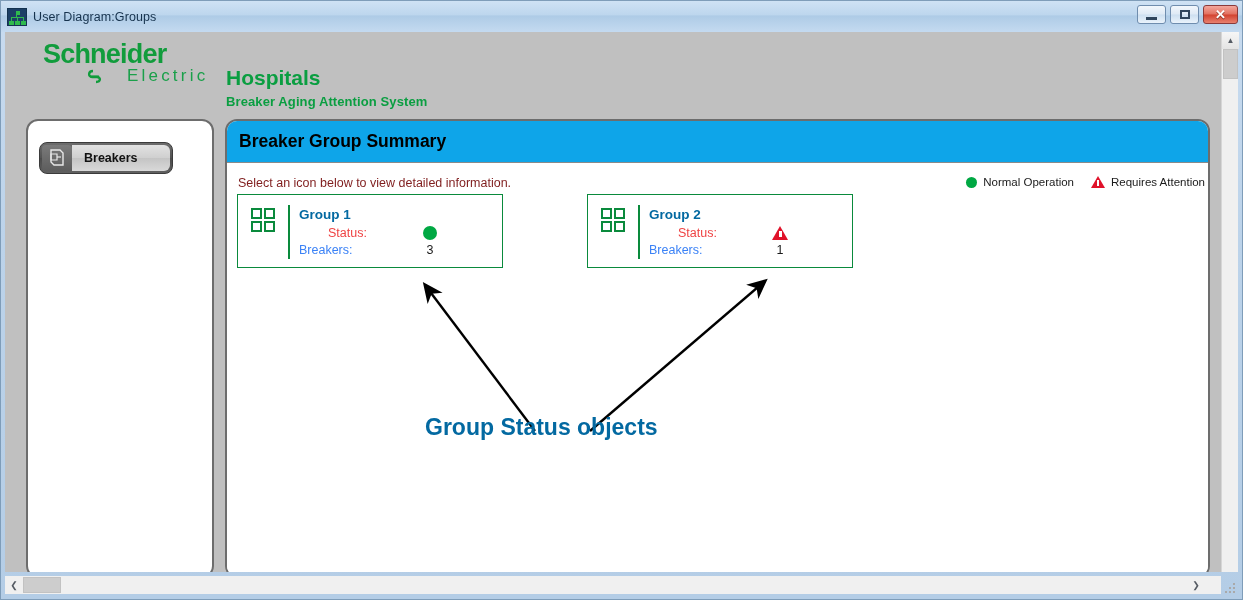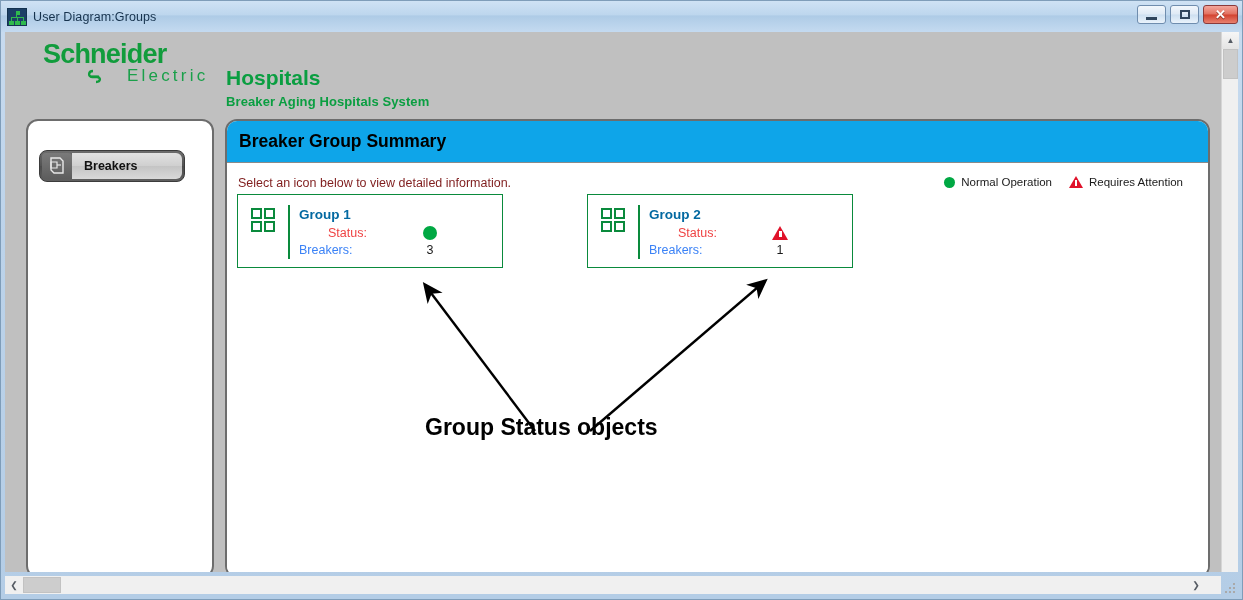--- a/index.html
+++ b/index.html
@@ -106,22 +106,22 @@
 
   
   #navpanel {
     position: absolute; left: 21px; top: 87px;
     width: 188px; height: 459px;
     background: #ffffff;
     border: 2px solid #6d6d6d;
     border-radius: 12px;
   }
   #nav-item {
-    position: absolute; left: 11px; top: 29px;
-    width: 146px; height: 32px;
+    position: absolute; left: 11px; top: 21px;
+    width: 134px; height: 32px;
     border: 1px solid #3b3b3b;
     border-radius: 8px;
     background: linear-gradient(to bottom, #6d6d6d 0%, #525252 50%, #4b4b4b 51%, #606060 100%);
     display: flex; align-items: center;
     padding: 2px;
   }
   #nav-icon-box {
     width: 30px; height: 26px; flex: none;
     background: linear-gradient(to bottom, #7a7a7a, #5d5d5d);
     display: flex; align-items: center; justify-content: center;
@@ -159,21 +159,21 @@
     font-size: 17.5px; font-weight: bold; color: #000000;
   }
   #panel-body { position: relative; height: 413px; background: #ffffff; }
 
   #hint {
     position: absolute; left: 11px; top: 13px;
     font-size: 12.5px; color: #7f1d1d;
   }
 
   #legend {
-    position: absolute; right: 25px; top: 13px;
+    position: absolute; right: 3px; top: 13px;
     display: flex; align-items: center; gap: 17px;
   }
   .legend-item { display: flex; align-items: center; gap: 6px; }
   .legend-item span { font-size: 11.5px; color: #1a1a1a; white-space: nowrap; }
   .dot-green {
     width: 11px; height: 11px; border-radius: 50%;
     background: #00a843; flex: none;
   }
   .tri-red {
     width: 0; height: 0; flex: none;
@@ -245,21 +245,21 @@
   }
 
   
   #annot-svg {
     position: absolute; left: 0; top: 0;
     width: 985px; height: 413px;
     pointer-events: none;
   }
   #annot-text {
     position: absolute; left: 198px; top: 251px;
-    font-size: 23px; font-weight: bold; color: #000000;
+    font-size: 23px; font-weight: bold; color: #0369a1;
     white-space: nowrap;
   }
 
   
   #vscroll {
     position: absolute; right: 4px; top: 31px;
     width: 17px; height: 540px;
     background: #f0f0f0;
     border-left: 1px solid #d6d6d6;
   }
@@ -343,21 +343,21 @@
             <path d="M6 3 C1 3 1 9 5 9 L10 9 C14 9 14 14 9 14" fill="none" stroke="#119c3c" stroke-width="2.4"></path>
             <path d="M3 8.5 L12 8.5" fill="none" stroke="#119c3c" stroke-width="2"></path>
           </svg>
         </div>
         <div class="logo-elec">Electric</div>
       </div>
     </div>
 
     <div id="apptitle">
       <div class="t1">Hospitals</div>
-      <div class="t2">Breaker Aging Hospitals System</div>
+      <div class="t2">Breaker Aging Attention System</div>
     </div>
 
     <div id="navpanel">
       <div id="nav-item">
         <div id="nav-icon-box">
           <svg width="20" height="20" viewBox="0 0 20 20">
             <path d="M4 2 L13 2 L16 5 L16 17 L7 17 L4 14 Z" fill="none" stroke="#e8e8e8" stroke-width="1.4"></path>
             <path d="M4 6 L10 6 L10 12 L4 12 Z" fill="none" stroke="#e8e8e8" stroke-width="1.2"></path>
             <path d="M10 9 L14 9" stroke="#e8e8e8" stroke-width="1.2"></path>
           </svg>

